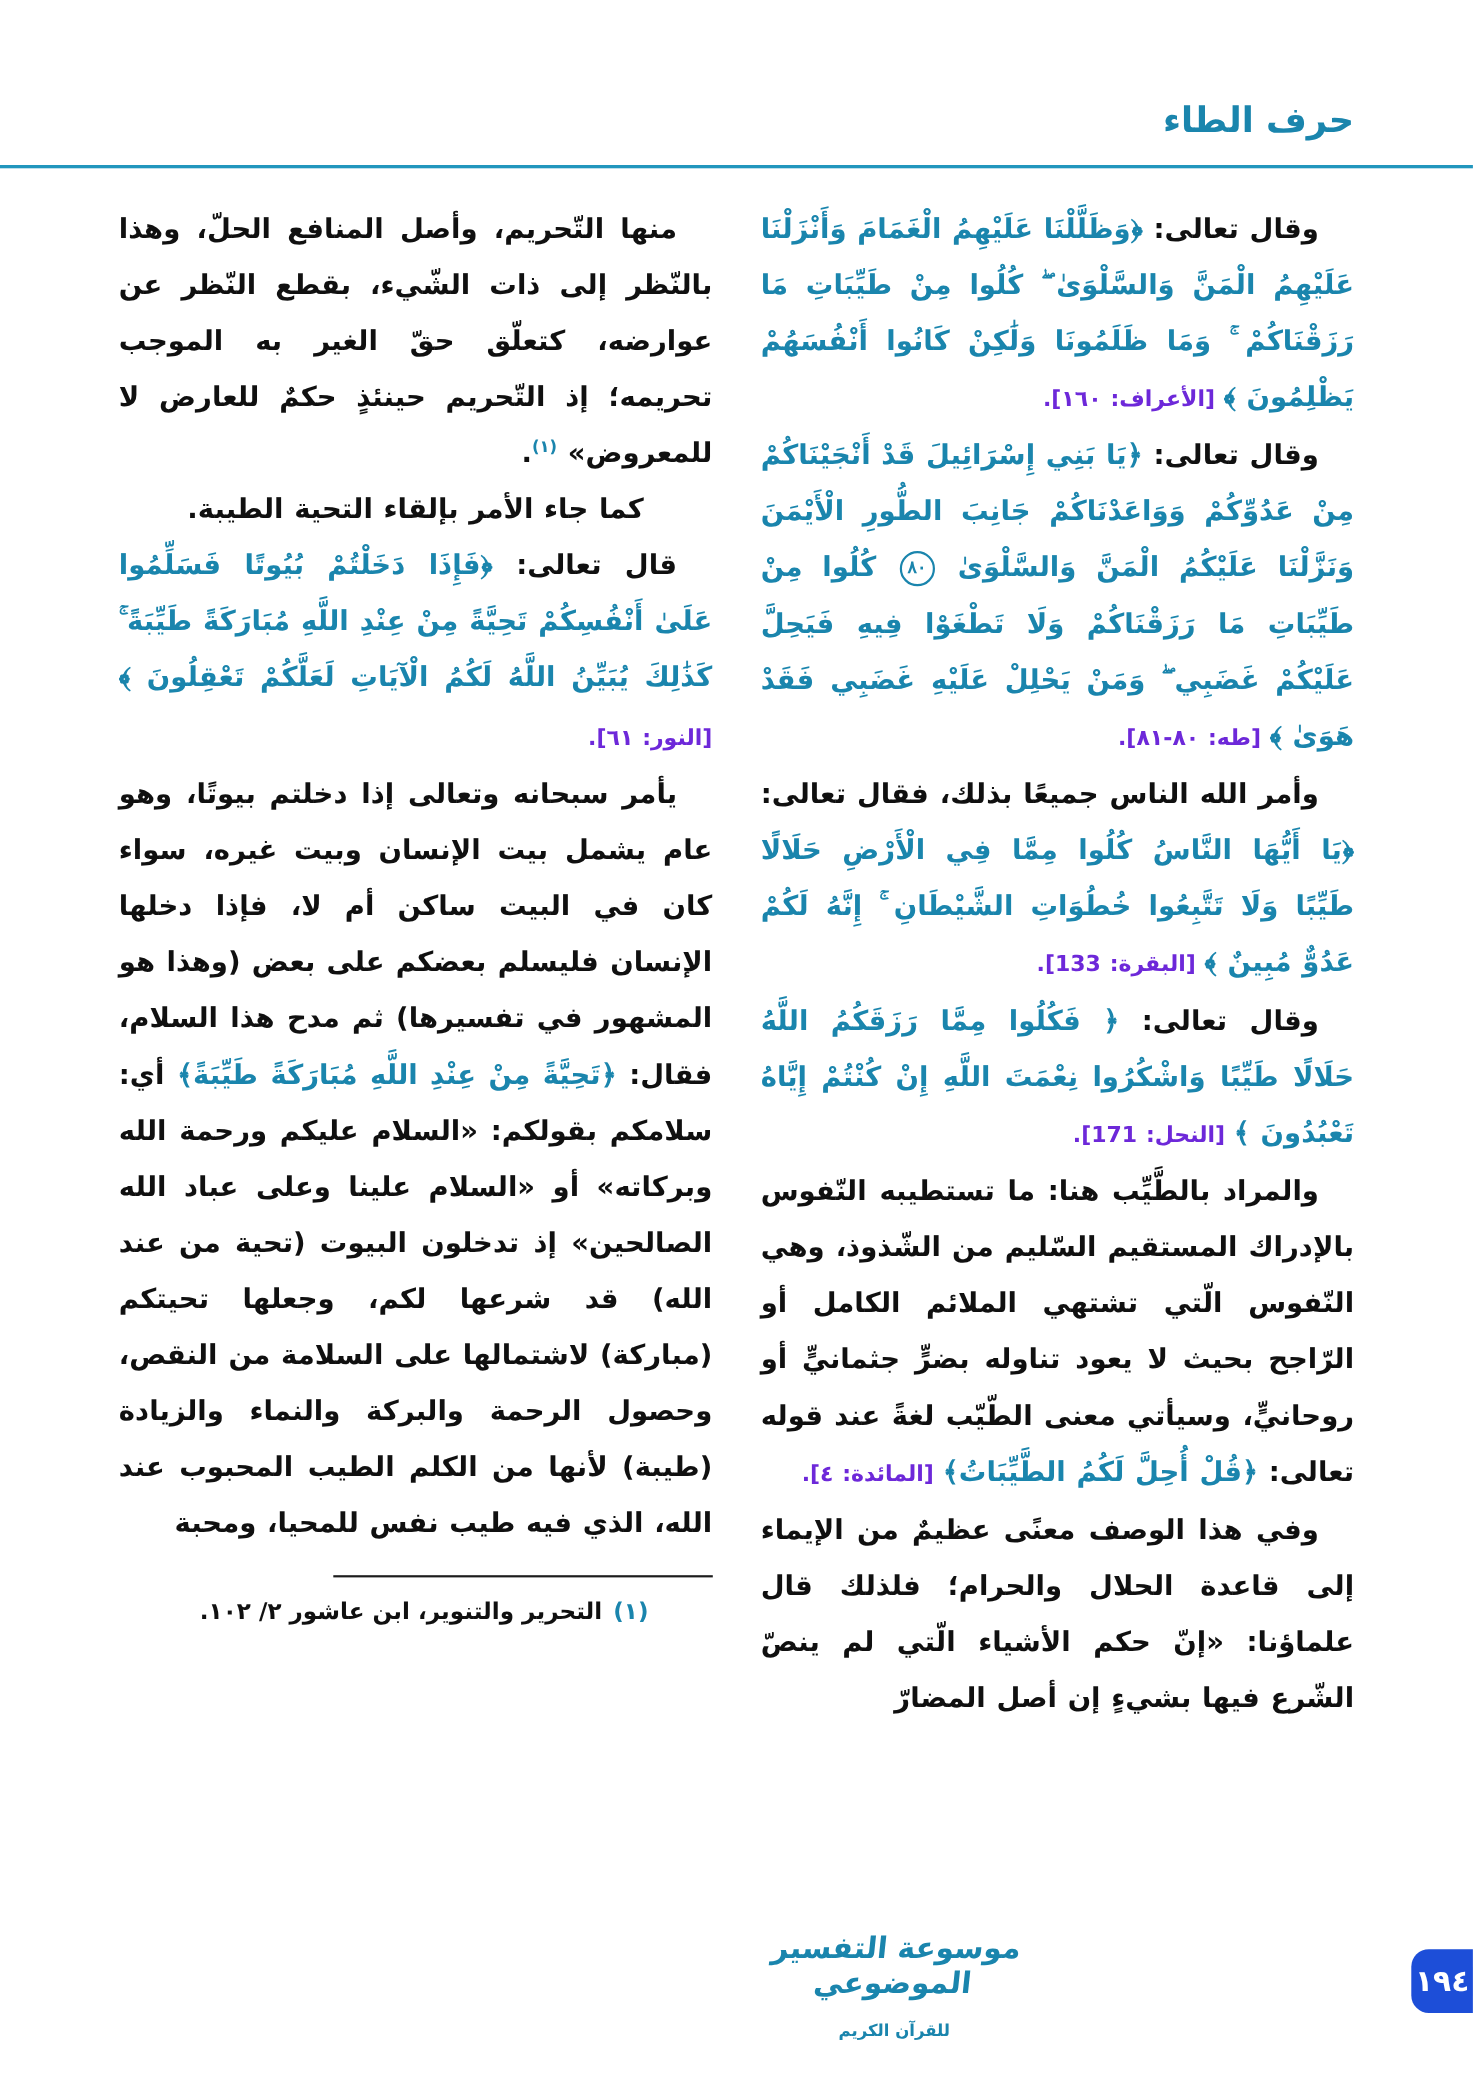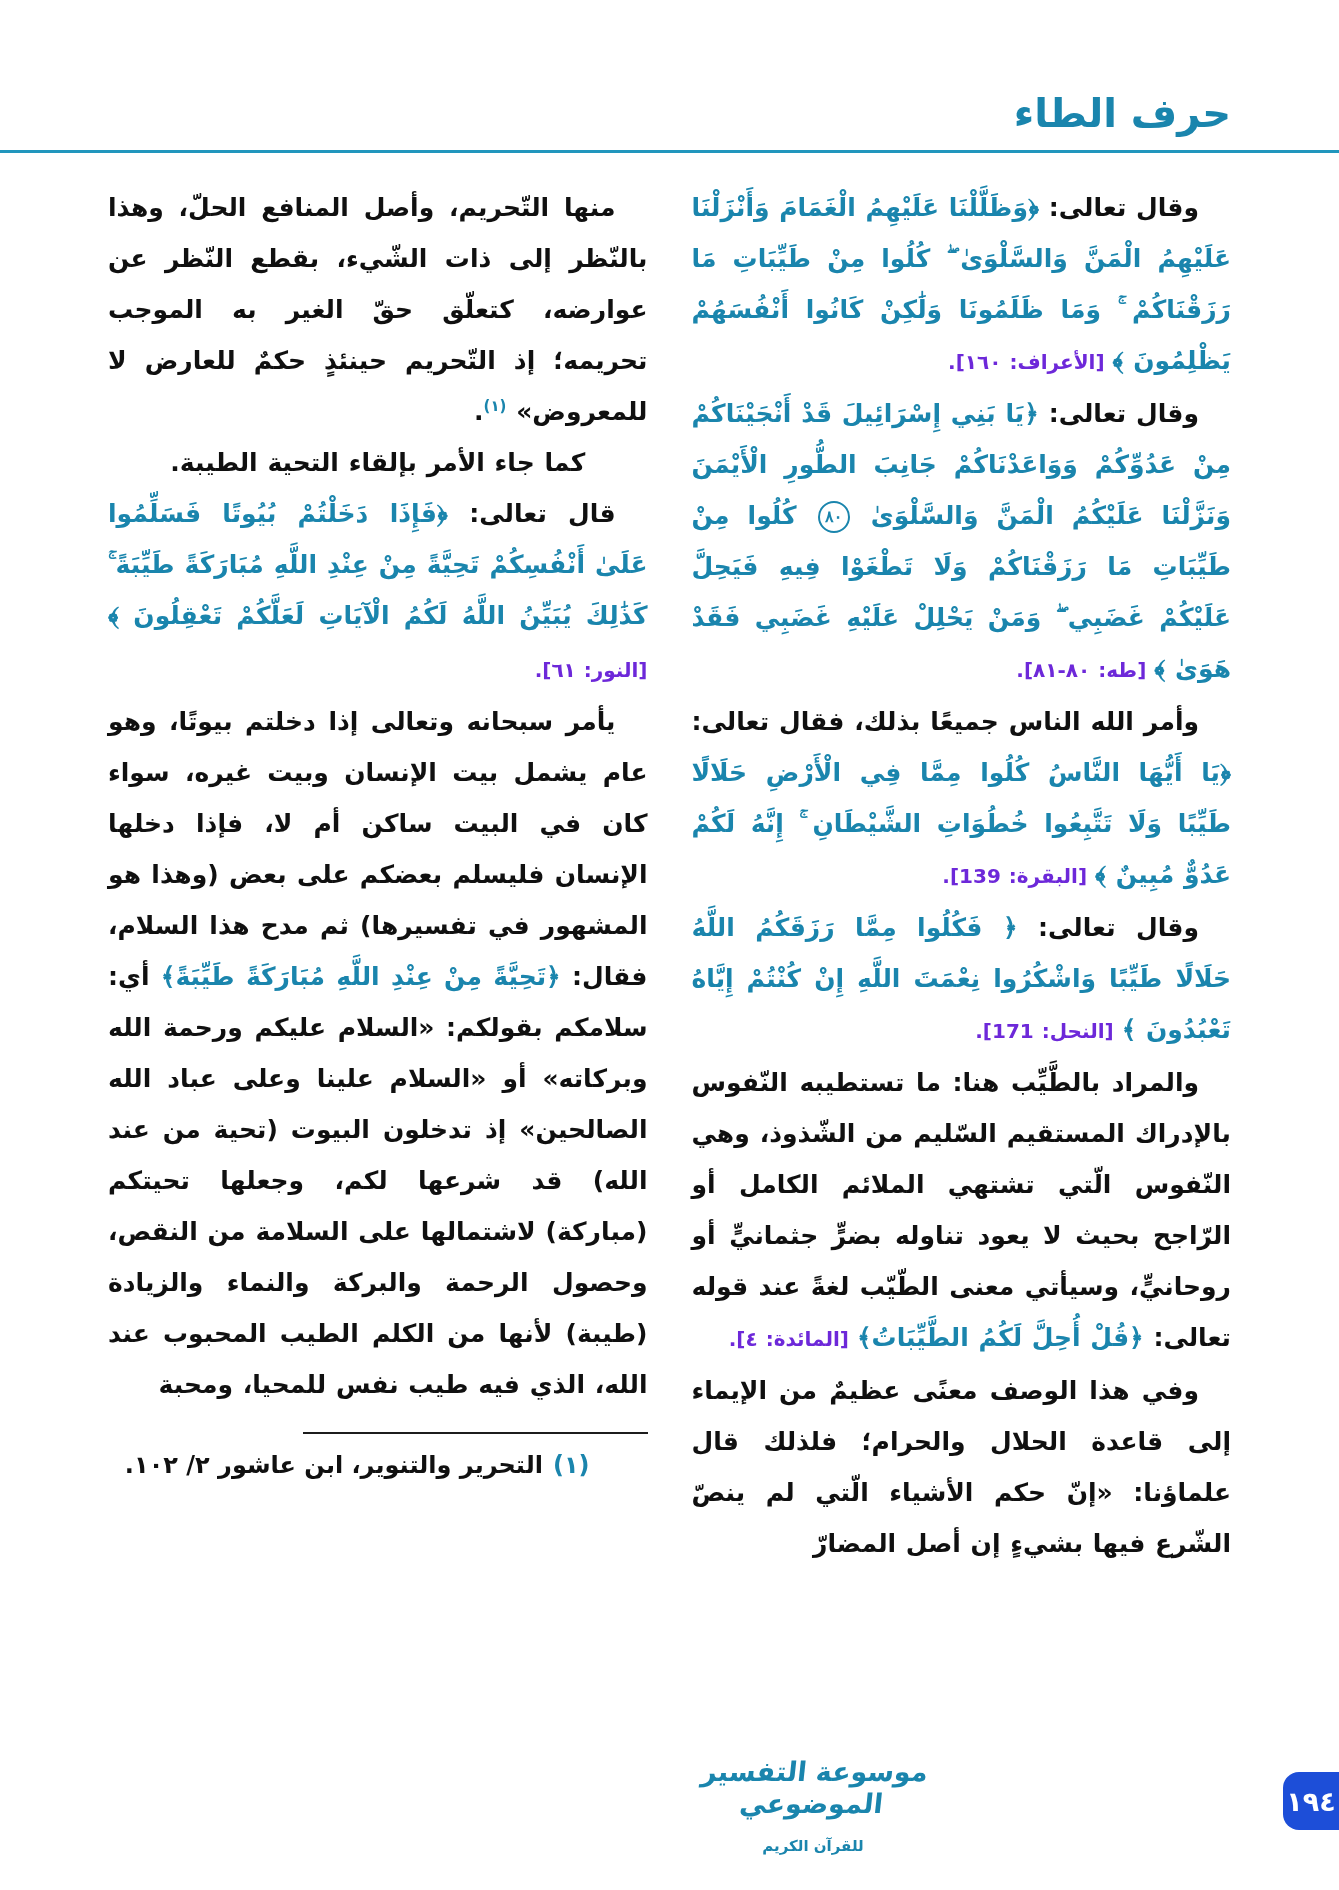--- a/index.html
+++ b/index.html
@@ -14,21 +14,21 @@
     overflow: hidden;
     direction: rtl;
     margin: 0 auto;
   }
 
   .chapter-title {
     position: absolute;
     top: 90px;
     right: 108px;
     color: #1a85ad;
-    font-size: 40px;
+    font-size: 32px;
     font-weight: bold;
     letter-spacing: 1px;
     text-align: right;
   }
 
   .header-rule {
     position: absolute;
     top: 150px;
     left: 0;
     width: 100%;
@@ -112,21 +112,21 @@
   }
 
   .footnote-rule {
     width: 345px;
     height: 2px;
     background: #1c1c1c;
     margin-bottom: 14px;
   }
 
   .footnote-line {
-    font-size: 24px;
+    font-size: 21px;
     font-weight: bold;
     color: #101010;
     padding-right: 58px;
     line-height: 34px;
   }
 
   .footnote-line .fn-ref {
     color: #1a85ad;
     margin-left: 10px;
   }
@@ -176,21 +176,21 @@
 <div class="page">
 
   <div class="chapter-title">حرف الطاء</div>
 
   <div class="header-rule"></div>
 
   <div class="columns">
     <div class="col" id="col-right">
         <p class="para"><span class="seg-text">وقال تعالى: </span><span class="seg-quran">﴿وَظَلَّلْنَا عَلَيْهِمُ الْغَمَامَ وَأَنْزَلْنَا عَلَيْهِمُ الْمَنَّ وَالسَّلْوَىٰ ۖ كُلُوا مِنْ طَيِّبَاتِ مَا رَزَقْنَاكُمْ ۚ وَمَا ظَلَمُونَا وَلَٰكِنْ كَانُوا أَنْفُسَهُمْ يَظْلِمُونَ ﴾</span><span class="seg-cite"> [الأعراف: ١٦٠].</span></p>
         <p class="para"><span class="seg-text">وقال تعالى: </span><span class="seg-quran">﴿يَا بَنِي إِسْرَائِيلَ قَدْ أَنْجَيْنَاكُمْ مِنْ عَدُوِّكُمْ وَوَاعَدْنَاكُمْ جَانِبَ الطُّورِ الْأَيْمَنَ وَنَزَّلْنَا عَلَيْكُمُ الْمَنَّ وَالسَّلْوَىٰ </span><span class="seg-ayah">٨٠</span><span class="seg-quran"> كُلُوا مِنْ طَيِّبَاتِ مَا رَزَقْنَاكُمْ وَلَا تَطْغَوْا فِيهِ فَيَحِلَّ عَلَيْكُمْ غَضَبِي ۖ وَمَنْ يَحْلِلْ عَلَيْهِ غَضَبِي فَقَدْ هَوَىٰ ﴾</span><span class="seg-cite"> [طه: ٨٠-٨١].</span></p>
-        <p class="para"><span class="seg-text">وأمر الله الناس جميعًا بذلك، فقال تعالى: </span><span class="seg-quran">﴿يَا أَيُّهَا النَّاسُ كُلُوا مِمَّا فِي الْأَرْضِ حَلَالًا طَيِّبًا وَلَا تَتَّبِعُوا خُطُوَاتِ الشَّيْطَانِ ۚ إِنَّهُ لَكُمْ عَدُوٌّ مُبِينٌ ﴾</span><span class="seg-cite"> [البقرة: 139].</span></p>
+        <p class="para"><span class="seg-text">وأمر الله الناس جميعًا بذلك، فقال تعالى: </span><span class="seg-quran">﴿يَا أَيُّهَا النَّاسُ كُلُوا مِمَّا فِي الْأَرْضِ حَلَالًا طَيِّبًا وَلَا تَتَّبِعُوا خُطُوَاتِ الشَّيْطَانِ ۚ إِنَّهُ لَكُمْ عَدُوٌّ مُبِينٌ ﴾</span><span class="seg-cite"> [البقرة: 133].</span></p>
         <p class="para"><span class="seg-text">وقال تعالى: </span><span class="seg-quran">﴿ فَكُلُوا مِمَّا رَزَقَكُمُ اللَّهُ حَلَالًا طَيِّبًا وَاشْكُرُوا نِعْمَتَ اللَّهِ إِنْ كُنْتُمْ إِيَّاهُ تَعْبُدُونَ ﴾</span><span class="seg-cite"> [النحل: 171].</span></p>
         <p class="para"><span class="seg-text">والمراد بالطَّيِّب هنا: ما تستطيبه النّفوس بالإدراك المستقيم السّليم من الشّذوذ، وهي النّفوس الّتي تشتهي الملائم الكامل أو الرّاجح بحيث لا يعود تناوله بضرٍّ جثمانيٍّ أو روحانيٍّ، وسيأتي معنى الطّيّب لغةً عند قوله تعالى: </span><span class="seg-quran">﴿قُلْ أُحِلَّ لَكُمُ الطَّيِّبَاتُ﴾</span><span class="seg-cite"> [المائدة: ٤].</span></p>
         <p class="para"><span class="seg-text">وفي هذا الوصف معنًى عظيمٌ من الإيماء إلى قاعدة الحلال والحرام؛ فلذلك قال علماؤنا: «إنّ حكم الأشياء الّتي لم ينصّ الشّرع فيها بشيءٍ إن أصل المضارّ</span></p>
       </div>
     <div class="col" id="col-left">
         <p class="para"><span class="seg-text">منها التّحريم، وأصل المنافع الحلّ، وهذا بالنّظر إلى ذات الشّيء، بقطع النّظر عن عوارضه، كتعلّق حقّ الغير به الموجب تحريمه؛ إذ التّحريم حينئذٍ حكمٌ للعارض لا للمعروض» </span><span class="seg-ref">(١)</span><span class="seg-text">.</span></p>
         <p class="para heading"><span class="seg-text">كما جاء الأمر بإلقاء التحية الطيبة.</span></p>
         <p class="para"><span class="seg-text">قال تعالى: </span><span class="seg-quran">﴿فَإِذَا دَخَلْتُمْ بُيُوتًا فَسَلِّمُوا عَلَىٰ أَنْفُسِكُمْ تَحِيَّةً مِنْ عِنْدِ اللَّهِ مُبَارَكَةً طَيِّبَةً ۚ كَذَٰلِكَ يُبَيِّنُ اللَّهُ لَكُمُ الْآيَاتِ لَعَلَّكُمْ تَعْقِلُونَ ﴾</span><span class="seg-cite"> [النور: ٦١].</span></p>
         <p class="para"><span class="seg-text">يأمر سبحانه وتعالى إذا دخلتم بيوتًا، وهو عام يشمل بيت الإنسان وبيت غيره، سواء كان في البيت ساكن أم لا، فإذا دخلها الإنسان فليسلم بعضكم على بعض (وهذا هو المشهور في تفسيرها) ثم مدح هذا السلام، فقال: </span><span class="seg-quran">﴿تَحِيَّةً مِنْ عِنْدِ اللَّهِ مُبَارَكَةً طَيِّبَةً﴾</span><span class="seg-text"> أي: سلامكم بقولكم: «السلام عليكم ورحمة الله وبركاته» أو «السلام علينا وعلى عباد الله الصالحين» إذ تدخلون البيوت (تحية من عند الله) قد شرعها لكم، وجعلها تحيتكم (مباركة) لاشتمالها على السلامة من النقص، وحصول الرحمة والبركة والنماء والزيادة (طيبة) لأنها من الكلم الطيب المحبوب عند الله، الذي فيه طيب نفس للمحيا، ومحبة</span></p>
       <div class="footnote">

